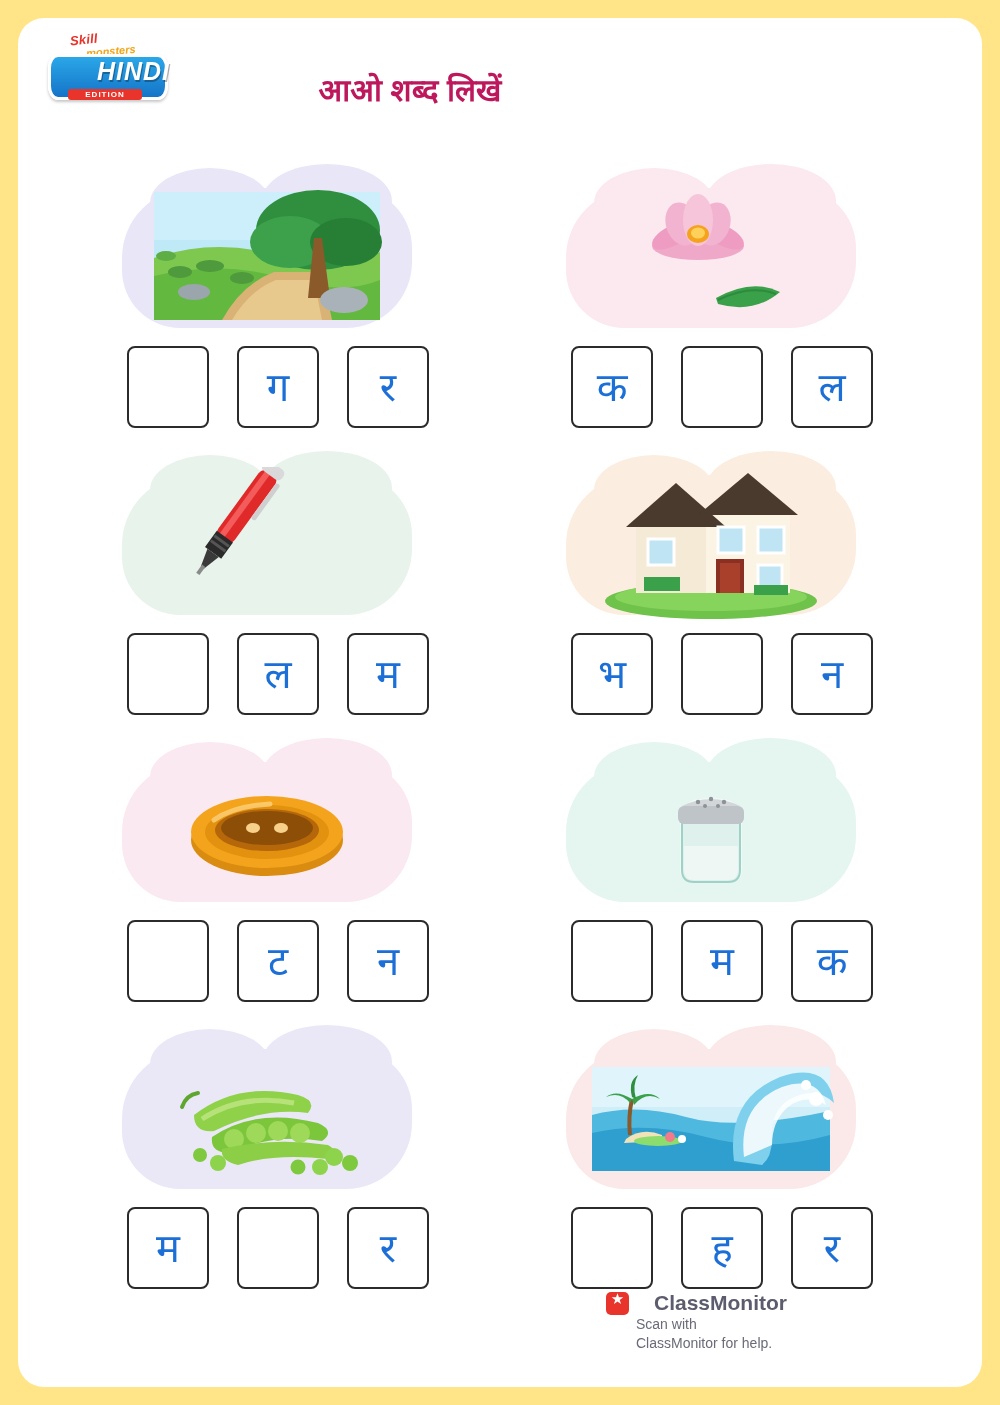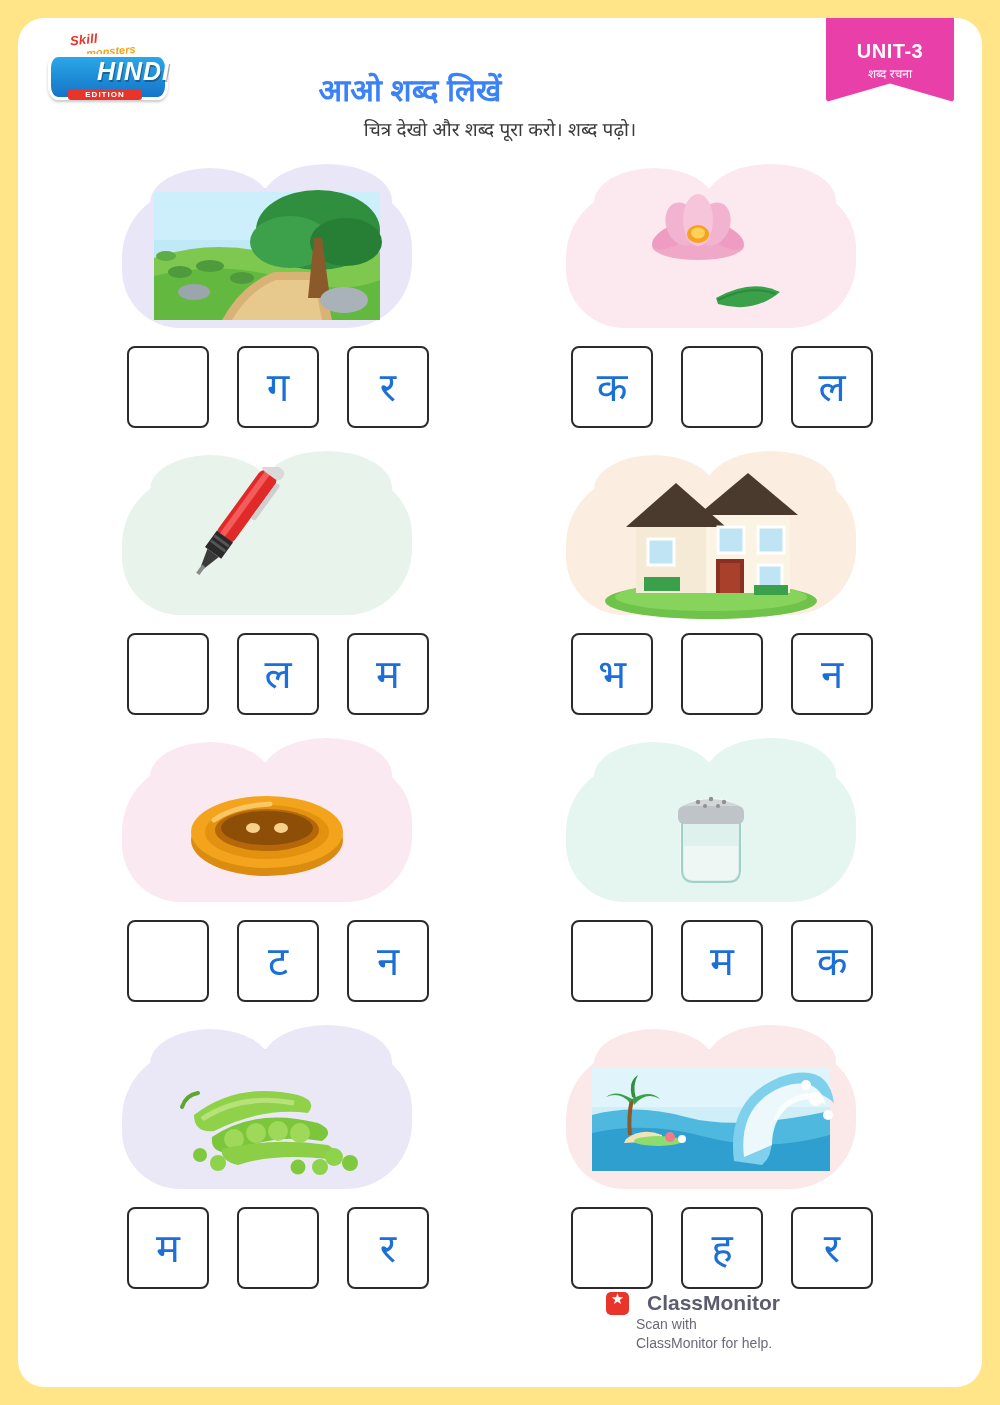--- a/index.html
+++ b/index.html
@@ -130,21 +130,21 @@
 
   
   .title {
     position: absolute;
     left: 0;
     top: 50px;
     width: 784px;
     text-align: center;
     font-size: 31px;
     font-weight: bold;
-    color: #3b82f6;
+    color: #be185d;
   }
   .subtitle {
     position: absolute;
     left: 0;
     top: 98px;
     width: 964px;
     text-align: center;
     font-size: 19px;
     color: #3a3a3a;
   }
@@ -228,21 +228,21 @@
   .footer {
     position: absolute;
     right: 96px;
     bottom: 34px;
     width: 280px;
     text-align: left;
   }
   .footer-brand {
     display: flex;
     align-items: center;
-    gap: 18px;
+    gap: 25px;
   }
   .cm-star {
     width: 23px;
     height: 23px;
     background: #e8342a;
     border-radius: 5px;
     position: relative;
   }
   .cm-star::after {
     content: "★";
@@ -276,27 +276,22 @@
   <div class="sheet">
 
     <div class="logo">
       <div class="logo-skill">Skill</div>
       <div class="logo-monster">monsters</div>
       <div class="logo-badge"></div>
       <div class="logo-hindi">HINDI</div>
       <div class="logo-edition"><span>EDITION</span></div>
     </div>
 
-    <div class="ribbon">
-      <div class="ribbon-unit">UNIT-3</div>
-      <div class="ribbon-sub">शब्द रचना</div>
-    </div>
 
     <div class="title">आओ शब्द लिखें</div>
-    <div class="subtitle">चित्र देखो और शब्द पूरा करो। शब्द पढ़ो।</div>
 
     <div class="grid">
 
       <div class="cell">
         <div class="blob" style="background:#e9e7f7"></div>
         <div class="art">
           <svg width="290" height="156" viewBox="0 0 290 156">
             <rect x="32" y="12" width="226" height="128" fill="#bfe9f7"></rect>
             <rect x="32" y="12" width="226" height="48" fill="#cdeefb"></rect>
             <path d="M32 78 Q90 58 150 74 Q210 90 258 72 L258 140 L32 140 Z" fill="#7ec84f"></path>

